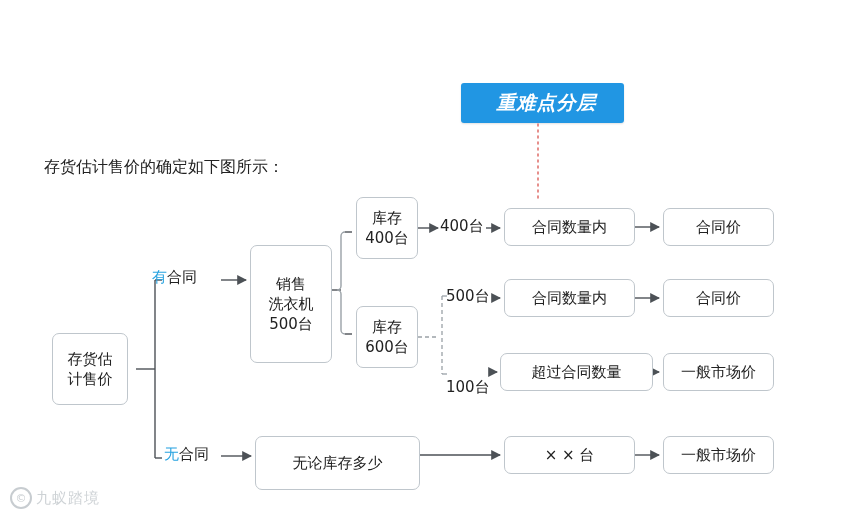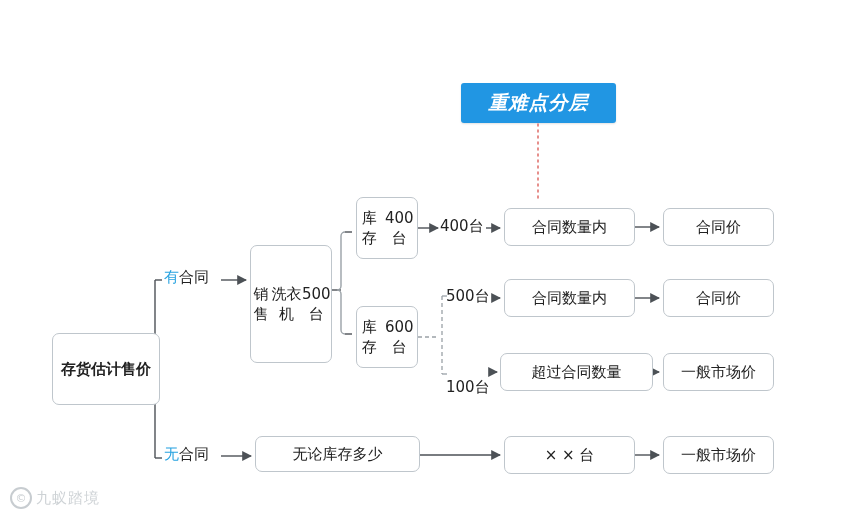--- a/index.html
+++ b/index.html
@@ -14,20 +14,21 @@
   .stage{position:absolute;left:0;top:0;width:853px;height:525px;}
   .abs{position:absolute;}
 
   
   #banner{
     left:461px;top:83px;width:155px;height:40px;
     background:#2196e3;
     border-radius:3px;
     display:flex;align-items:center;justify-content:center;
     box-shadow:0 1px 2px rgba(0,0,0,.12);
+    padding-left:8px;
   }
   #banner .txt{
     color:#ffffff;font-weight:bold;font-size:19px;letter-spacing:1px;
     font-style:italic;
     font-family:"DejaVu Sans","Liberation Sans",sans-serif;
   }
 
   
   #heading{
     left:42px;top:112px;
@@ -47,44 +48,44 @@
     border-radius:7px;
     background:#ffffff;
     display:flex;align-items:center;justify-content:center;
     text-align:center;
     font-size:15px;
     color:#222;
     line-height:1.35;
     font-family:"DejaVu Sans","Liberation Sans",sans-serif;
     box-sizing:border-box;
   }
-  .box.multi{}
-
-  
-  #n-root       {left:52px; top:333px; width:108px;  height:72px;font-weight:bold;}
+  .box.multi{flex-direction:column;}
+
+  
+  #n-root       {left:52px; top:333px; width:76px;  height:72px;}
   #n-sales      {left:250px;top:245px; width:82px;  height:118px;}
   #n-stock400   {left:356px;top:197px; width:62px;  height:62px;}
   #n-stock600   {left:356px;top:306px; width:62px;  height:62px;}
   #n-c1         {left:504px;top:208px; width:131px; height:38px;}
   #n-c2         {left:504px;top:279px; width:131px; height:38px;}
   #n-c3         {left:500px;top:353px; width:153px; height:38px;}
   #n-p1         {left:663px;top:208px; width:111px; height:38px;}
   #n-p2         {left:663px;top:279px; width:111px; height:38px;}
   #n-p3         {left:663px;top:353px; width:111px; height:38px;}
-  #n-nostock    {left:255px;top:436px; width:165px; height:36px;}
+  #n-nostock    {left:255px;top:436px; width:165px; height:54px;}
   #n-xxtai      {left:504px;top:436px; width:131px; height:38px;}
   #n-p4         {left:663px;top:436px; width:111px; height:38px;}
 
   
   .lbl{
     font-size:15px;color:#222;white-space:nowrap;
     font-family:"DejaVu Sans","Liberation Sans",sans-serif;
   }
   .lbl .blue{color:#29a3e0;}
-  #lbl-you   {left:164px;top:268px;}
+  #lbl-you   {left:152px;top:268px;}
   #lbl-wu    {left:164px;top:445px;}
   #lbl-400   {left:440px;top:217px;}
   #lbl-500   {left:446px;top:287px;}
   #lbl-100   {left:446px;top:378px;}
 
   
   #watermark{
     left:10px;top:487px;
     display:flex;align-items:center;gap:4px;
     opacity:.55;
@@ -107,20 +108,21 @@
 </style>
 </head>
 <body>
 
 <div class="stage">
 
   <div class="abs" id="banner">
     <span class="txt">重难点分层</span>
   </div>
 
+  <div class="abs" id="subline">存货估计售价的确定如下图所示：</div>
 
   <svg id="wires">
     <defs>
       <marker id="ah" viewBox="0 0 10 10" refX="9" refY="5" markerWidth="7" markerHeight="7" orient="auto-start-reverse">
         <path d="M 0 0 L 10 5 L 0 10 z" fill="#4c5156"></path>
       </marker>
     </defs>
 
     <path d="M136,369 H155" stroke="#4c5156" stroke-width="1.4" fill="none"></path>
     <path d="M155,280 V458" stroke="#4c5156" stroke-width="1.4" fill="none"></path>

